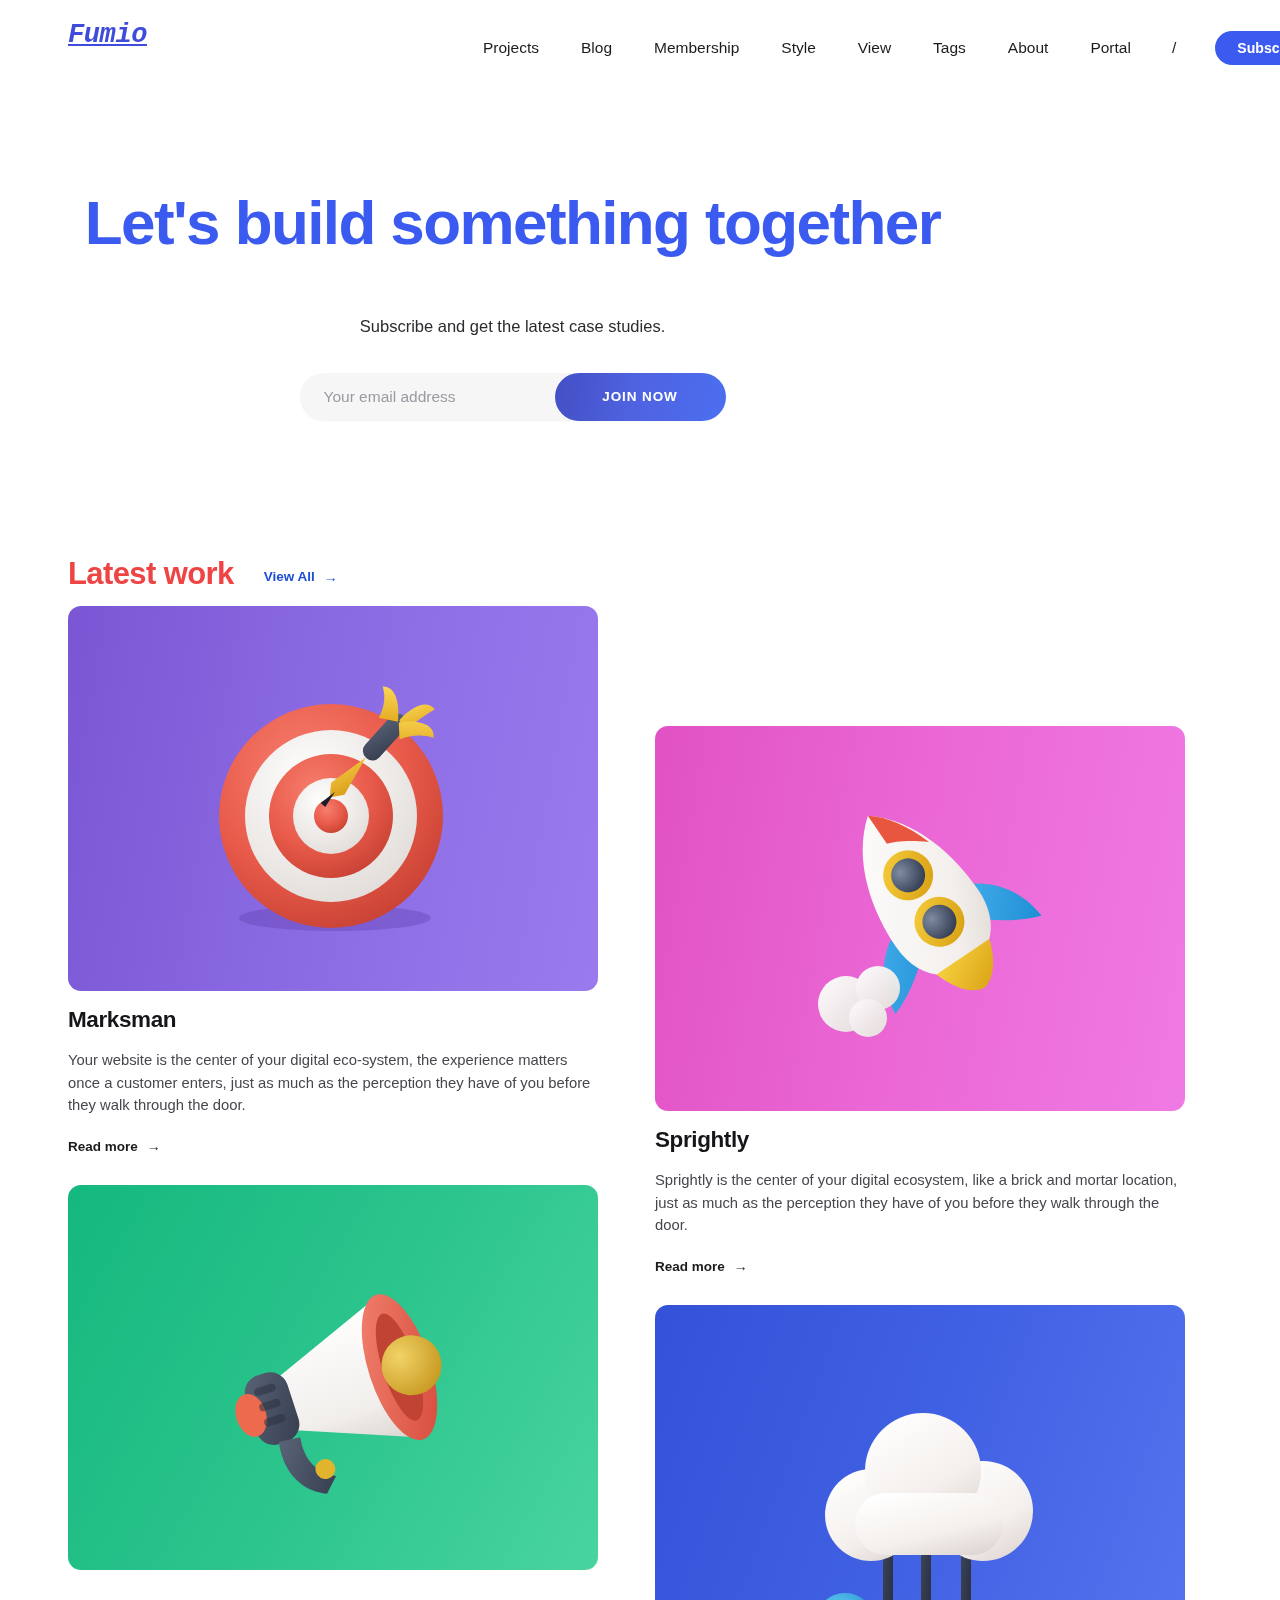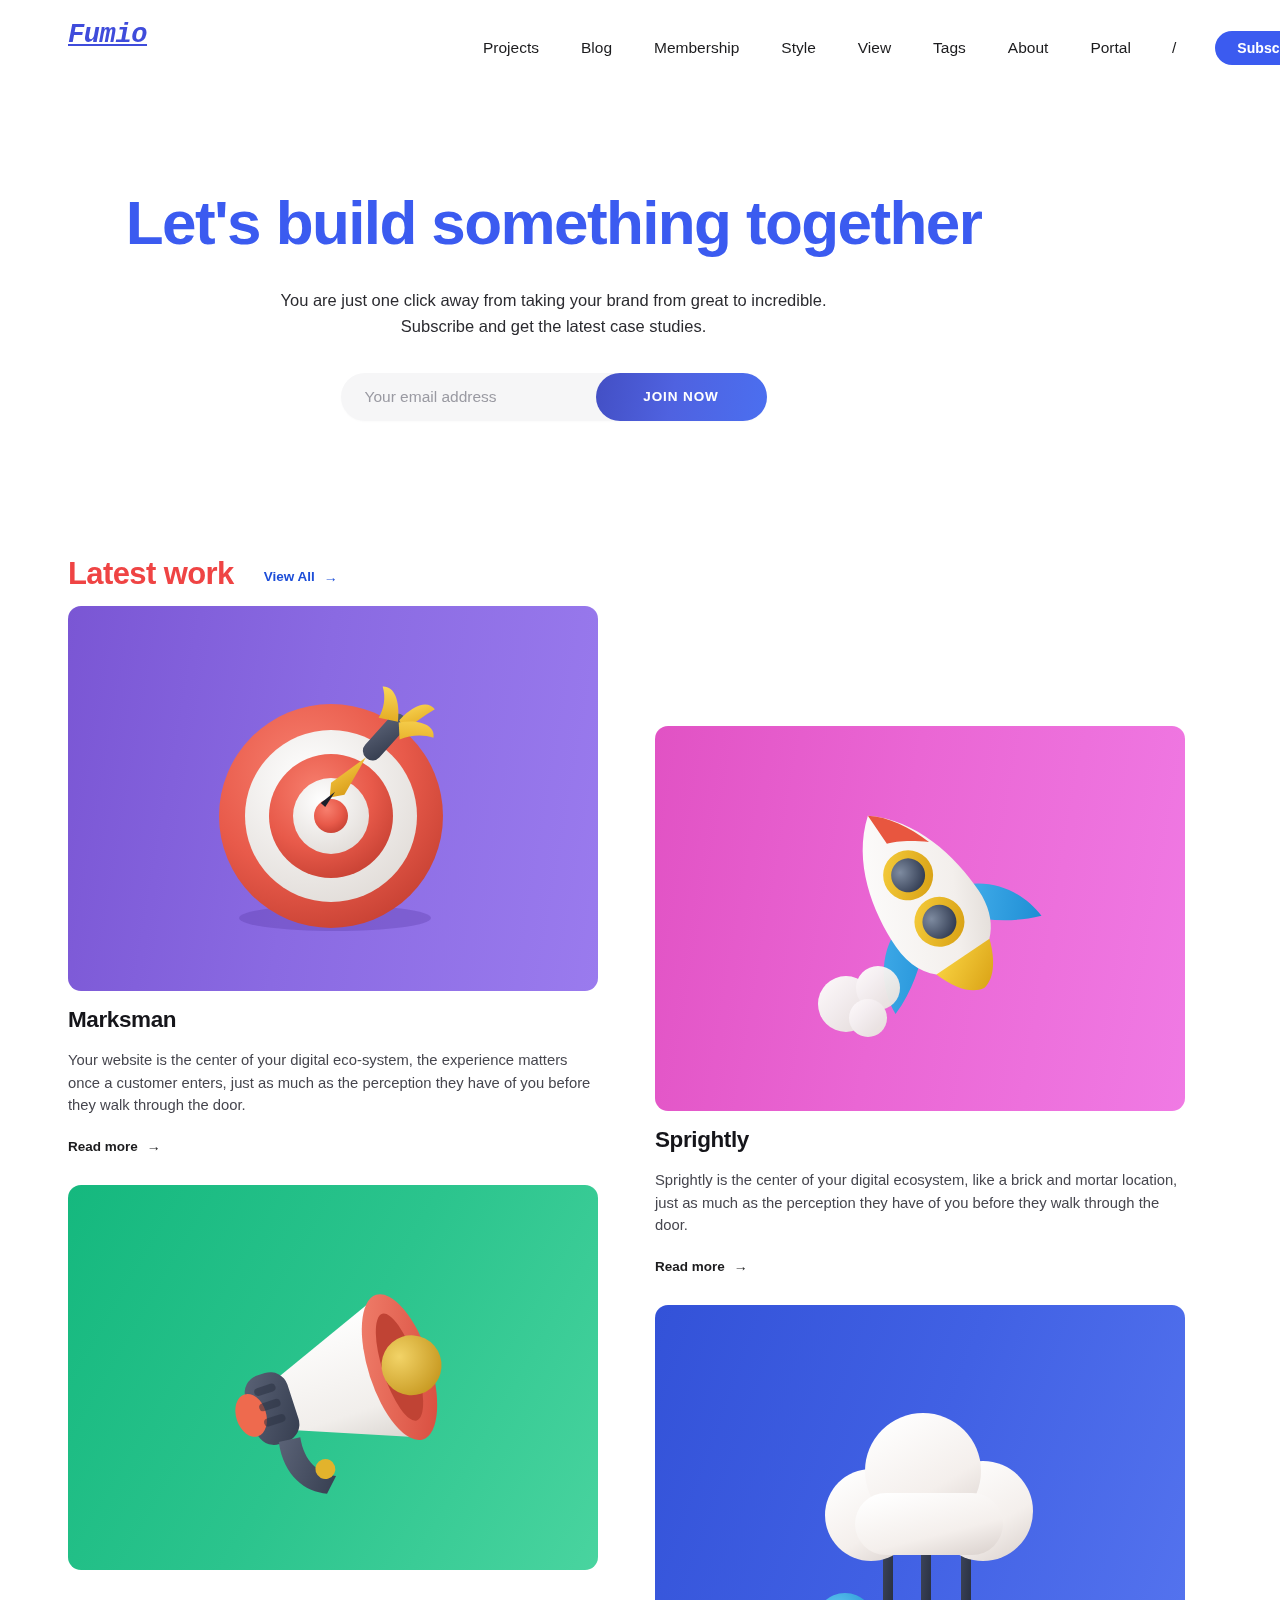--- a/index.html
+++ b/index.html
@@ -108,21 +108,20 @@
     border-radius: 2px;
   }
 
   
   .hero {
     position: absolute;
     top: 190px;
     left: 0;
     width: 1025px;
     text-align: center;
-    margin-left: 41px;
   }
 
   .hero-title {
     font-size: 62px;
     line-height: 1.08;
     font-weight: 700;
     color: #3b5bf0;
     letter-spacing: -1.6px;
   }
 
@@ -286,21 +285,21 @@
       <button class="menu-btn">
         <span></span>
         <span></span>
       </button>
     </nav>
   </header>
 
   <section class="hero">
     <h1 class="hero-title">Let's build something together</h1>
     <p class="hero-sub">
-      <span>You are just one click away from taking your brand from great to incredible.</span><br>
+      <br>
       <span>Subscribe and get the latest case studies.</span>
     </p>
 
     <form class="signup-form">
       <input class="email-input" type="text" placeholder="Your email address" style="">
       <button class="join-btn">JOIN NOW</button>
     </form>
   </section>
 
   <div class="section-head">

